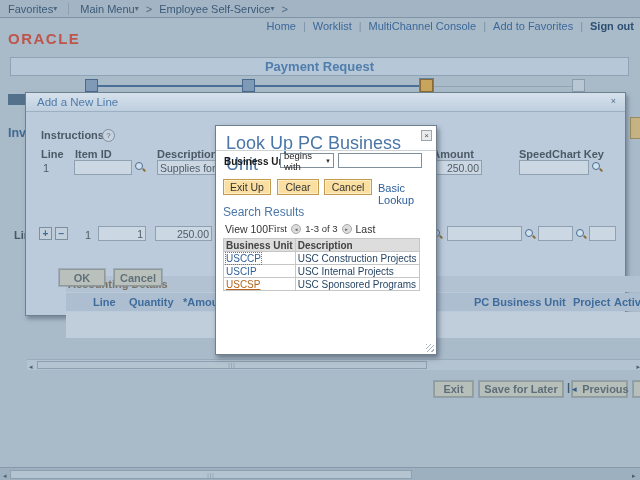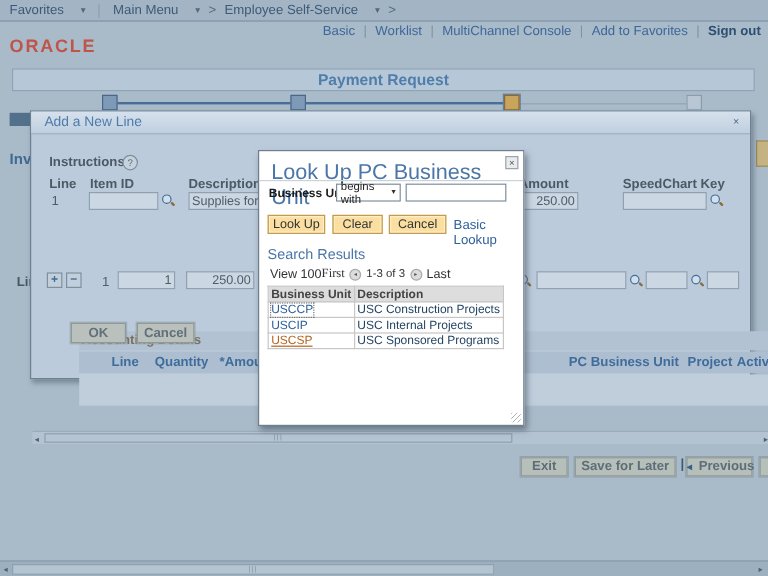--- a/index.html
+++ b/index.html
@@ -2,21 +2,21 @@
 <html><head>
 <meta charset="utf-8">
 <style>
   html,body{margin:0;padding:0;}
   .screen{position:relative;width:640px;height:480px;background:#a9bac9;overflow:hidden;
     font-family:"Liberation Sans",sans-serif;font-size:11px;color:#44535f;}
   .abs{position:absolute;}
   
   .crumbbar{left:0;top:0;width:640px;height:18px;background:#a3b5c4;border-bottom:1px solid #7f94a6;
     display:flex;align-items:center;padding-left:8px;box-sizing:border-box;color:#3c5a77;gap:7px;}
-  .crumb-item{display:flex;align-items:center;gap:14px;cursor:default;}
+  .crumb-item{display:flex;align-items:center;gap:0;cursor:default;}
   .caret{font-size:8px;color:#4e6a82;}
   .crumb-div{width:1px;height:12px;background:#8aa0b2;margin:0 4px;}
   .gt{color:#4e6a82;}
   .headerlinks{top:20px;right:6px;display:flex;align-items:center;gap:7px;color:#3d6899;}
   .hl-sep{color:#7e93a5;}
   .signout{font-weight:bold;color:#2c4f72;}
   .logo{left:8px;top:30px;color:#bf544a;font-size:15px;font-weight:bold;letter-spacing:1.5px;}
   .titleband{left:10px;top:57px;width:619px;height:19px;background:#b6c8d8;border:1px solid #8ea3b6;
     box-sizing:border-box;text-align:center;line-height:17px;color:#507dab;font-size:13px;font-weight:bold;}
   
@@ -117,21 +117,21 @@
     </span>
     <span class="gt">&gt;</span>
     <span class="crumb-item">
       <span>Employee Self-Service</span>
       <span class="caret">▾</span>
     </span>
     <span class="gt">&gt;</span>
   </div>
 
   <div class="abs headerlinks">
-    <span>Basic</span>
+    <span>Home</span>
     <span class="hl-sep">|</span>
     <span>Worklist</span>
     <span class="hl-sep">|</span>
     <span>MultiChannel Console</span>
     <span class="hl-sep">|</span>
     <span>Add to Favorites</span>
     <span class="hl-sep">|</span>
     <span class="signout">Sign out</span>
   </div>
 
@@ -229,21 +229,21 @@
     <div class="abs m2close">×</div>
     <div class="abs m2-sep"></div>
 
     <span class="abs m2lbl" style="left:8px;top:30px;">Business Unit:</span>
     <div class="abs dropdown">
       <span>begins with</span>
       <span class="ddcaret">▼</span>
     </div>
     <input class="m2-input" value="" style="">
 
-    <div class="tanbtn" style="left:7px;width:48px;">Look Up</div>
+    <div class="tanbtn" style="left:7px;width:48px;">Exit Up</div>
     <div class="tanbtn" style="left:61px;width:42px;">Clear</div>
     <div class="tanbtn" style="left:108px;width:48px;">Cancel</div>
     <span class="abs bluelink" style="left:162px;top:56px;">Basic Lookup</span>
 
     <div class="abs m2-results">Search Results</div>
 
     <div class="abs viewrow">
       <span>View 100</span>
       <span style="font-family:Liberation Serif, serif;">First</span>
       <span class="pgcircle" style="margin-left:4px;">◂</span>

